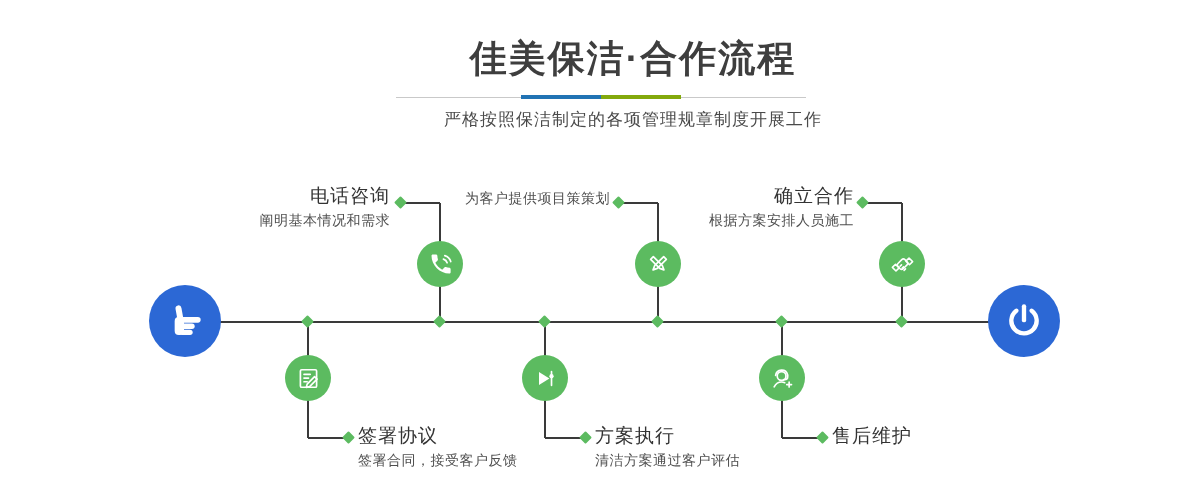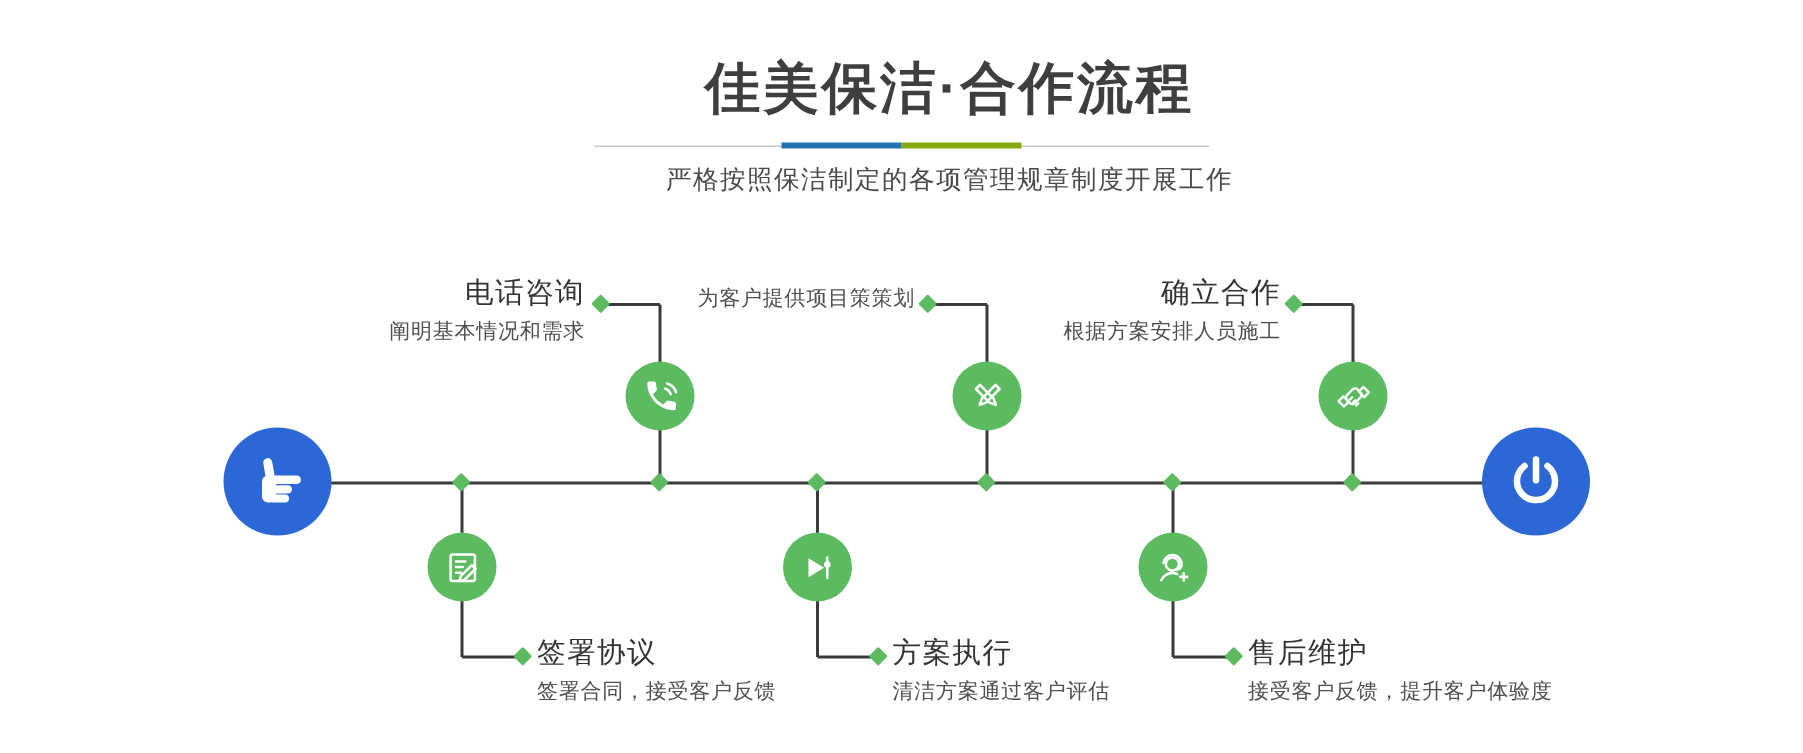--- a/index.html
+++ b/index.html
@@ -188,17 +188,16 @@
           <circle cx="11.2" cy="9.8" r="3.9"></circle>
           <path d="M5.9 9.2a5.4 5.4 0 0 1 10.6-.6"></path>
           <path d="M16.6 9.2v1.2a2.6 2.6 0 0 1-2.6 2.6h-.9"></path>
           <path d="M4.6 19.4c1.4-2.7 3.8-4.3 6.6-4.3 1 0 1.9.2 2.8.6"></path>
           <path d="M17.9 15.3v4.2 M15.8 17.4h4.2"></path>
         </g>
       </svg>
     </div>
     <div class="label bottom-label" style="left:832px;top:425px;">
       <div class="step-title">售后维护</div>
-      <div class="step-desc">接受客户反馈，提升客户体验度</div>
     </div>
   </div>
 
 </div>
 
 </body></html>

